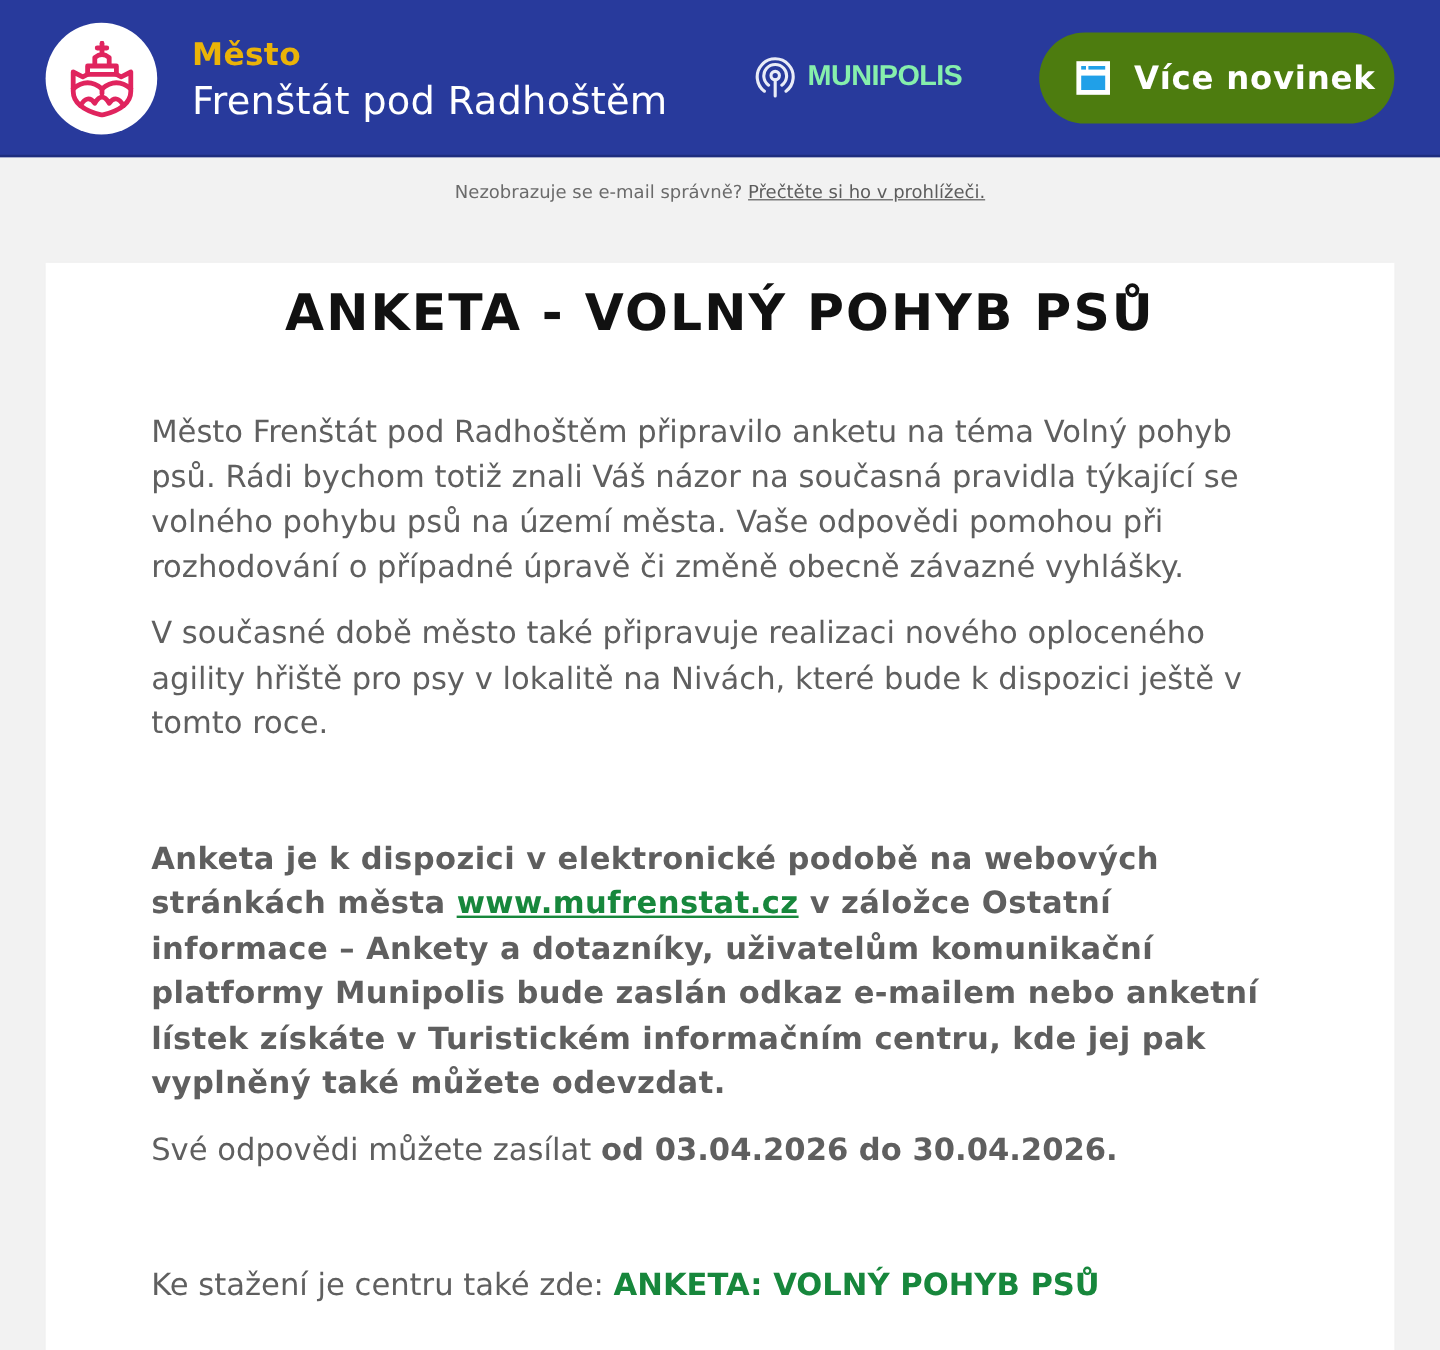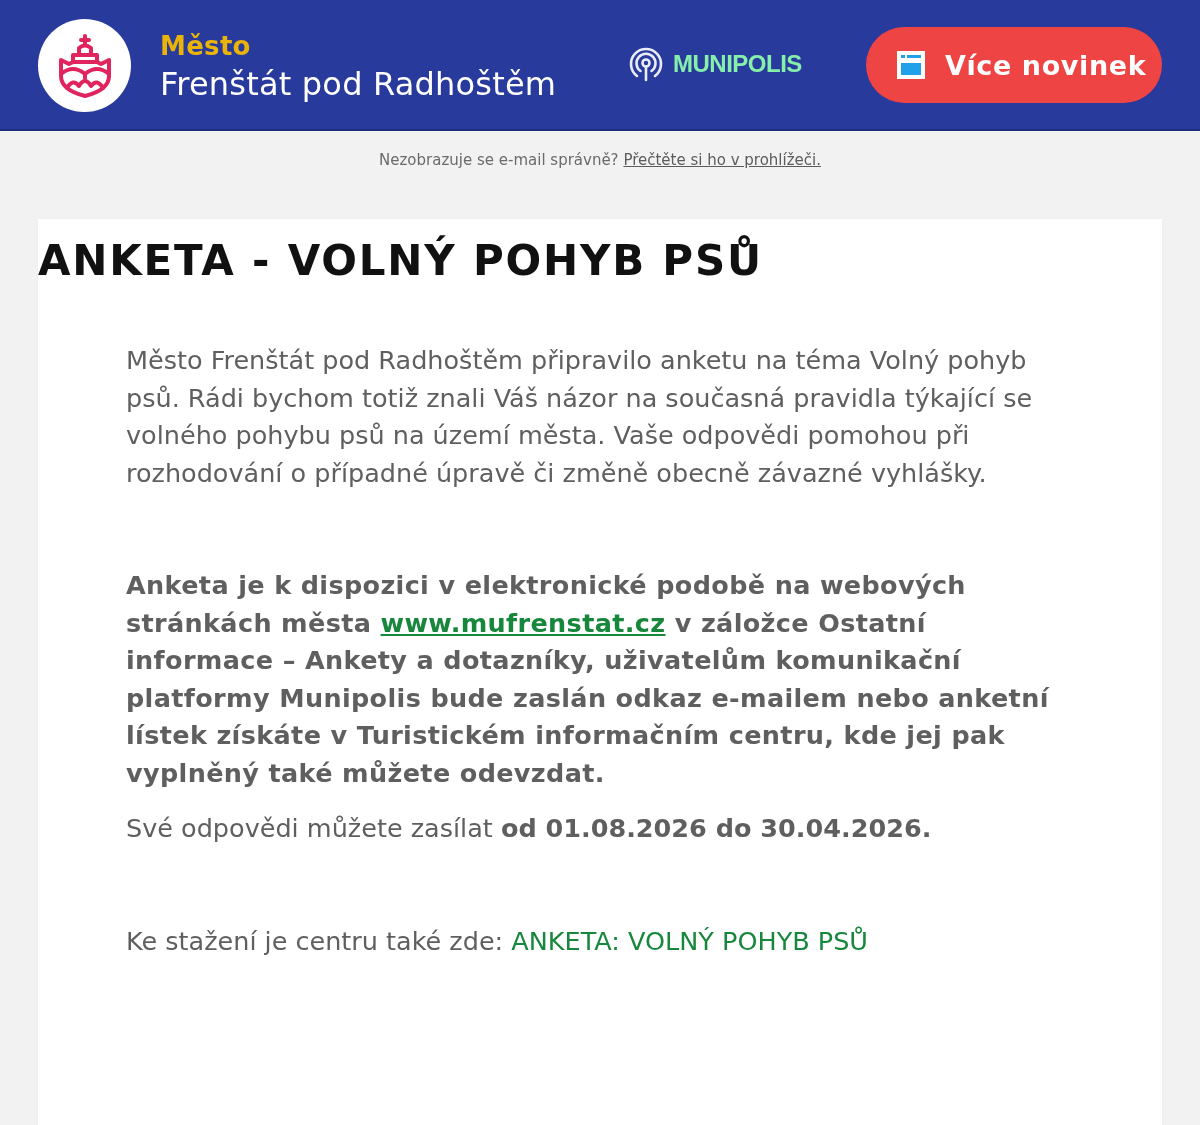--- a/index.html
+++ b/index.html
@@ -63,21 +63,21 @@
       letter-spacing: -0.5px;
       font-family: "Liberation Sans", sans-serif;
     }
     .more-news-btn {
       position: absolute;
       left: 866px;
       top: 27px;
       width: 296px;
       height: 76px;
       border-radius: 38px;
-      background: #ef4444;
+      background: #4d7c0f;
       display: flex;
       align-items: center;
       padding-left: 29px;
       gap: 18px;
       cursor: pointer;
     }
     .more-news-label {
       color: #ffffff;
       font-weight: bold;
       font-size: 27px;
@@ -97,21 +97,21 @@
     .card {
       position: absolute;
       left: 38px;
       top: 219px;
       width: 1124px;
       height: 920px;
       background: #ffffff;
       box-shadow: 0 0 3px rgba(0,0,0,0.04);
     }
     .card-title {
-      text-align: left;
+      text-align: center;
       font-weight: bold;
       font-size: 42px;
       color: #111111;
       margin-top: 17px;
       letter-spacing: 1.8px;
       line-height: 50px;
     }
     .content {
       padding: 0 88px;
       color: #5f5f5f;
@@ -126,21 +126,21 @@
     .p5 { margin-top: 18px !important; }
     .p6 { margin-top: 75px !important; }
     .green-link {
       color: #17873c;
       text-decoration: underline;
       font-weight: bold;
       text-align: right;
     }
     .green-bold {
       color: #17873c;
-      font-weight: normal;
+      font-weight: bold;
     }
     .strong { font-weight: bold; }
   </style>
 </head>
 <body>
 
 <div class="header">
   <div class="logo-circle">
     <svg width="56" height="64" viewBox="0 0 56 64" fill="none" stroke="#e0245e" stroke-width="4" stroke-linejoin="round" stroke-linecap="round">
       <line x1="28" y1="2" x2="28" y2="10"></line>
@@ -179,23 +179,24 @@
 
 <div class="preheader">
   <span>Nezobrazuje se e-mail správně?</span>
   <a href="#">Přečtěte si ho v prohlížeči.</a>
 </div>
 
 <div class="card">
   <h1 class="card-title">ANKETA - VOLNÝ POHYB PSŮ</h1>
   <div class="content">
     <p class="p1">Město Frenštát pod Radhoštěm připravilo anketu na téma Volný pohyb psů. Rádi bychom totiž znali Váš názor na současná pravidla týkající se volného pohybu psů na území města. Vaše odpovědi pomohou při rozhodování o případné úpravě či změně obecně závazné vyhlášky.</p>
+    <p class="p2">V současné době město také připravuje realizaci nového oploceného agility hřiště pro psy v lokalitě na Nivách, které bude k dispozici ještě v tomto roce.</p>
     <p class="p3">
       <span>Anketa je k dispozici v elektronické podobě na webových stránkách města </span><a href="#" class="green-link">www.mufrenstat.cz</a><span> v záložce Ostatní informace – Ankety a dotazníky, uživatelům komunikační platformy Munipolis bude zaslán odkaz e-mailem nebo anketní lístek získáte v Turistickém informačním centru, kde jej pak vyplněný také můžete odevzdat.</span>
     </p>
     <p class="p4">
-      <span>Své odpovědi můžete zasílat </span><span class="strong">od 01.08.2026 do 30.04.2026.</span>
+      <span>Své odpovědi můžete zasílat </span><span class="strong">od 03.04.2026 do 30.04.2026.</span>
     </p>
     <p class="p6">
       <span>Ke stažení je centru také zde: </span><a href="#" class="green-bold" style="text-decoration:none">ANKETA: VOLNÝ POHYB PSŮ</a>
     </p>
   </div>
 </div>
 
 </body></html>

